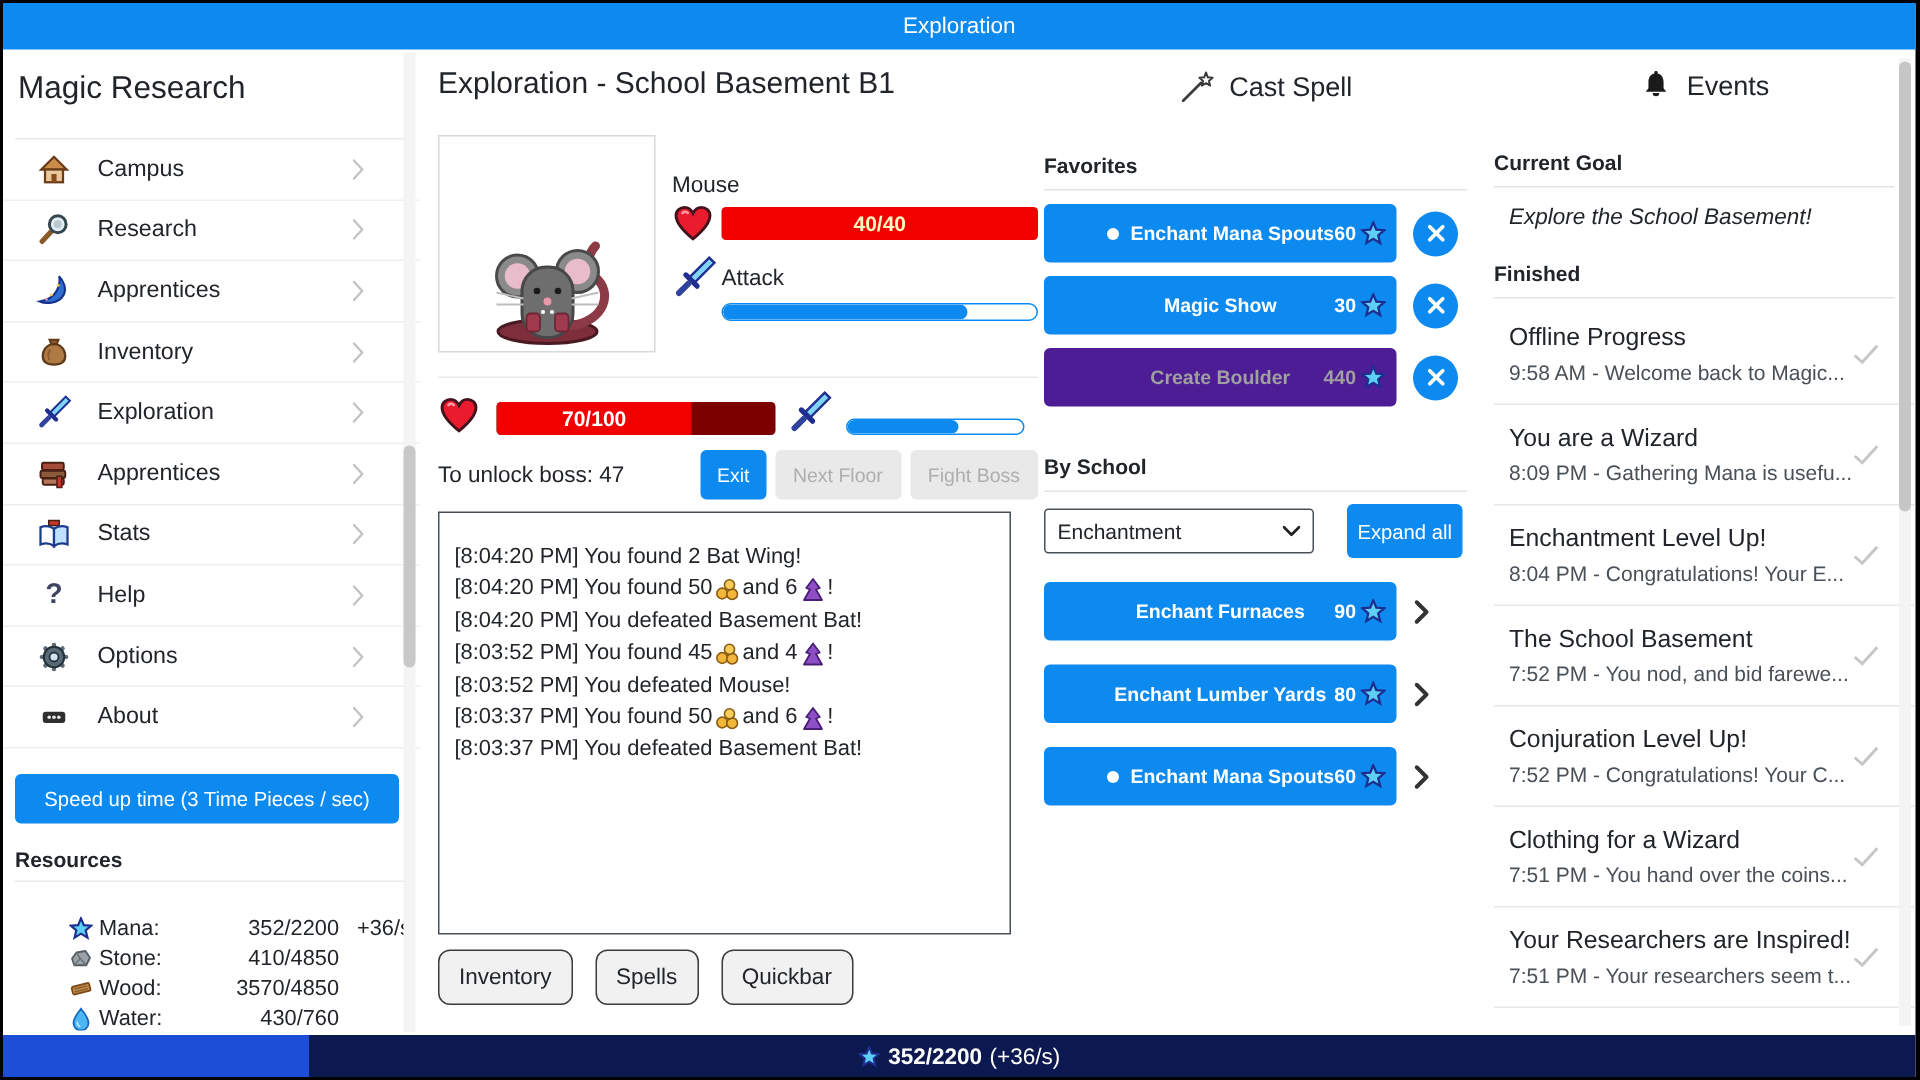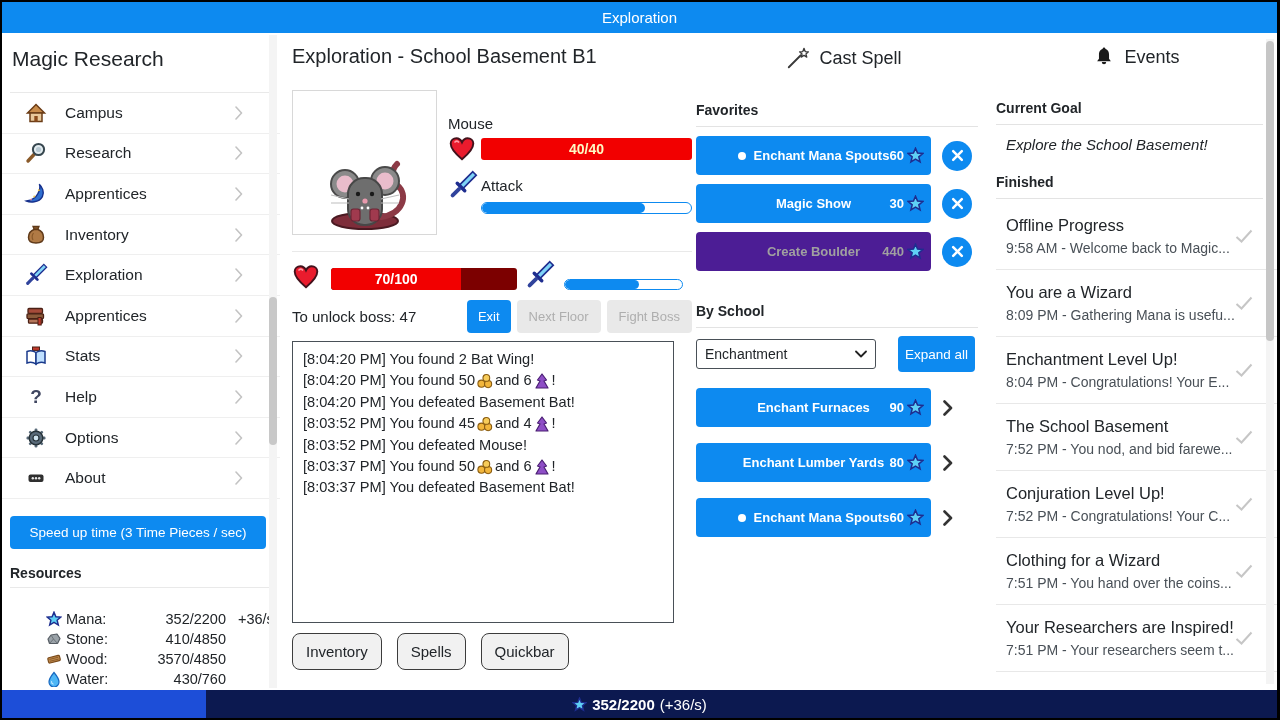--- a/index.html
+++ b/index.html
@@ -54,21 +54,21 @@
   .player-row { display:flex; align-items:flex-end; margin-top:8px; }
   .player-hpbar { width:186px; height:22px; background:#7c0000; border-radius:3px; margin-left:6px; overflow:hidden; }
   .player-hpbar .fill { height:100%; background:#f20000; color:#fff; font-weight:bold; font-size:14px; display:flex; align-items:center; justify-content:center; border-radius:3px 0 0 3px; }
   .player-atkbar { width:119px; height:11px; border:1px solid #0d8af0; border-radius:6px; margin-left:6px; overflow:hidden; }
   .player-atkbar .fill { height:100%; background:#0d8af0; border-radius:6px; }
   .p-sword { margin-left:8px; }
   .unlock-row { display:flex; align-items:center; margin-top:10px; }
   .unlock-text { flex:1; font-size:15px; }
   .btn-blue { background:#0d8af0; color:#fff; border:none; border-radius:4px; font-size:13px; font-family:inherit; padding:9px 11px; cursor:pointer; }
   .btn-gray { background:#e9e9e9; color:#aeaeae; border:none; border-radius:4px; font-size:13px; font-family:inherit; padding:9px 12px; margin-left:6px; cursor:default; }
-  .log-box { margin-top:8px; width:382px; height:282px; border:1px solid #495057; padding:7px 10px; overflow-y:auto; }
+  .log-box { margin-top:8px; width:382px; height:282px; border:1px solid #495057; padding:19px 10px; overflow-y:auto; }
   .log-line { font-size:14.6px; line-height:21.4px; display:flex; align-items:center; flex-wrap:wrap; }
   .log-ic { width:16px; height:16px; margin:0 2px; display:inline-flex; }
   .main-bottom-btns { display:flex; gap:15px; margin-top:10px; }
   .mb-btn { background:#f1f1f1; border:1px solid #3c3c3c; border-radius:8px; font-size:15px; font-family:inherit; padding:9px 13px; color:#212529; cursor:pointer; }
   
   .spell-col { width:300px; flex:0 0 auto; padding-left:4px; }
   .col-header { display:flex; align-items:center; justify-content:center; gap:9px; margin-top:13px; font-size:18px; }
   .sect-label { font-size:14px; font-weight:bold; margin-top:32px; }
   .sect-divider { border-top:1px solid #e3e3e3; margin-top:8px; width:calc(100% - 14px); }
   .fav-row { display:flex; align-items:center; margin-top:9px; }

